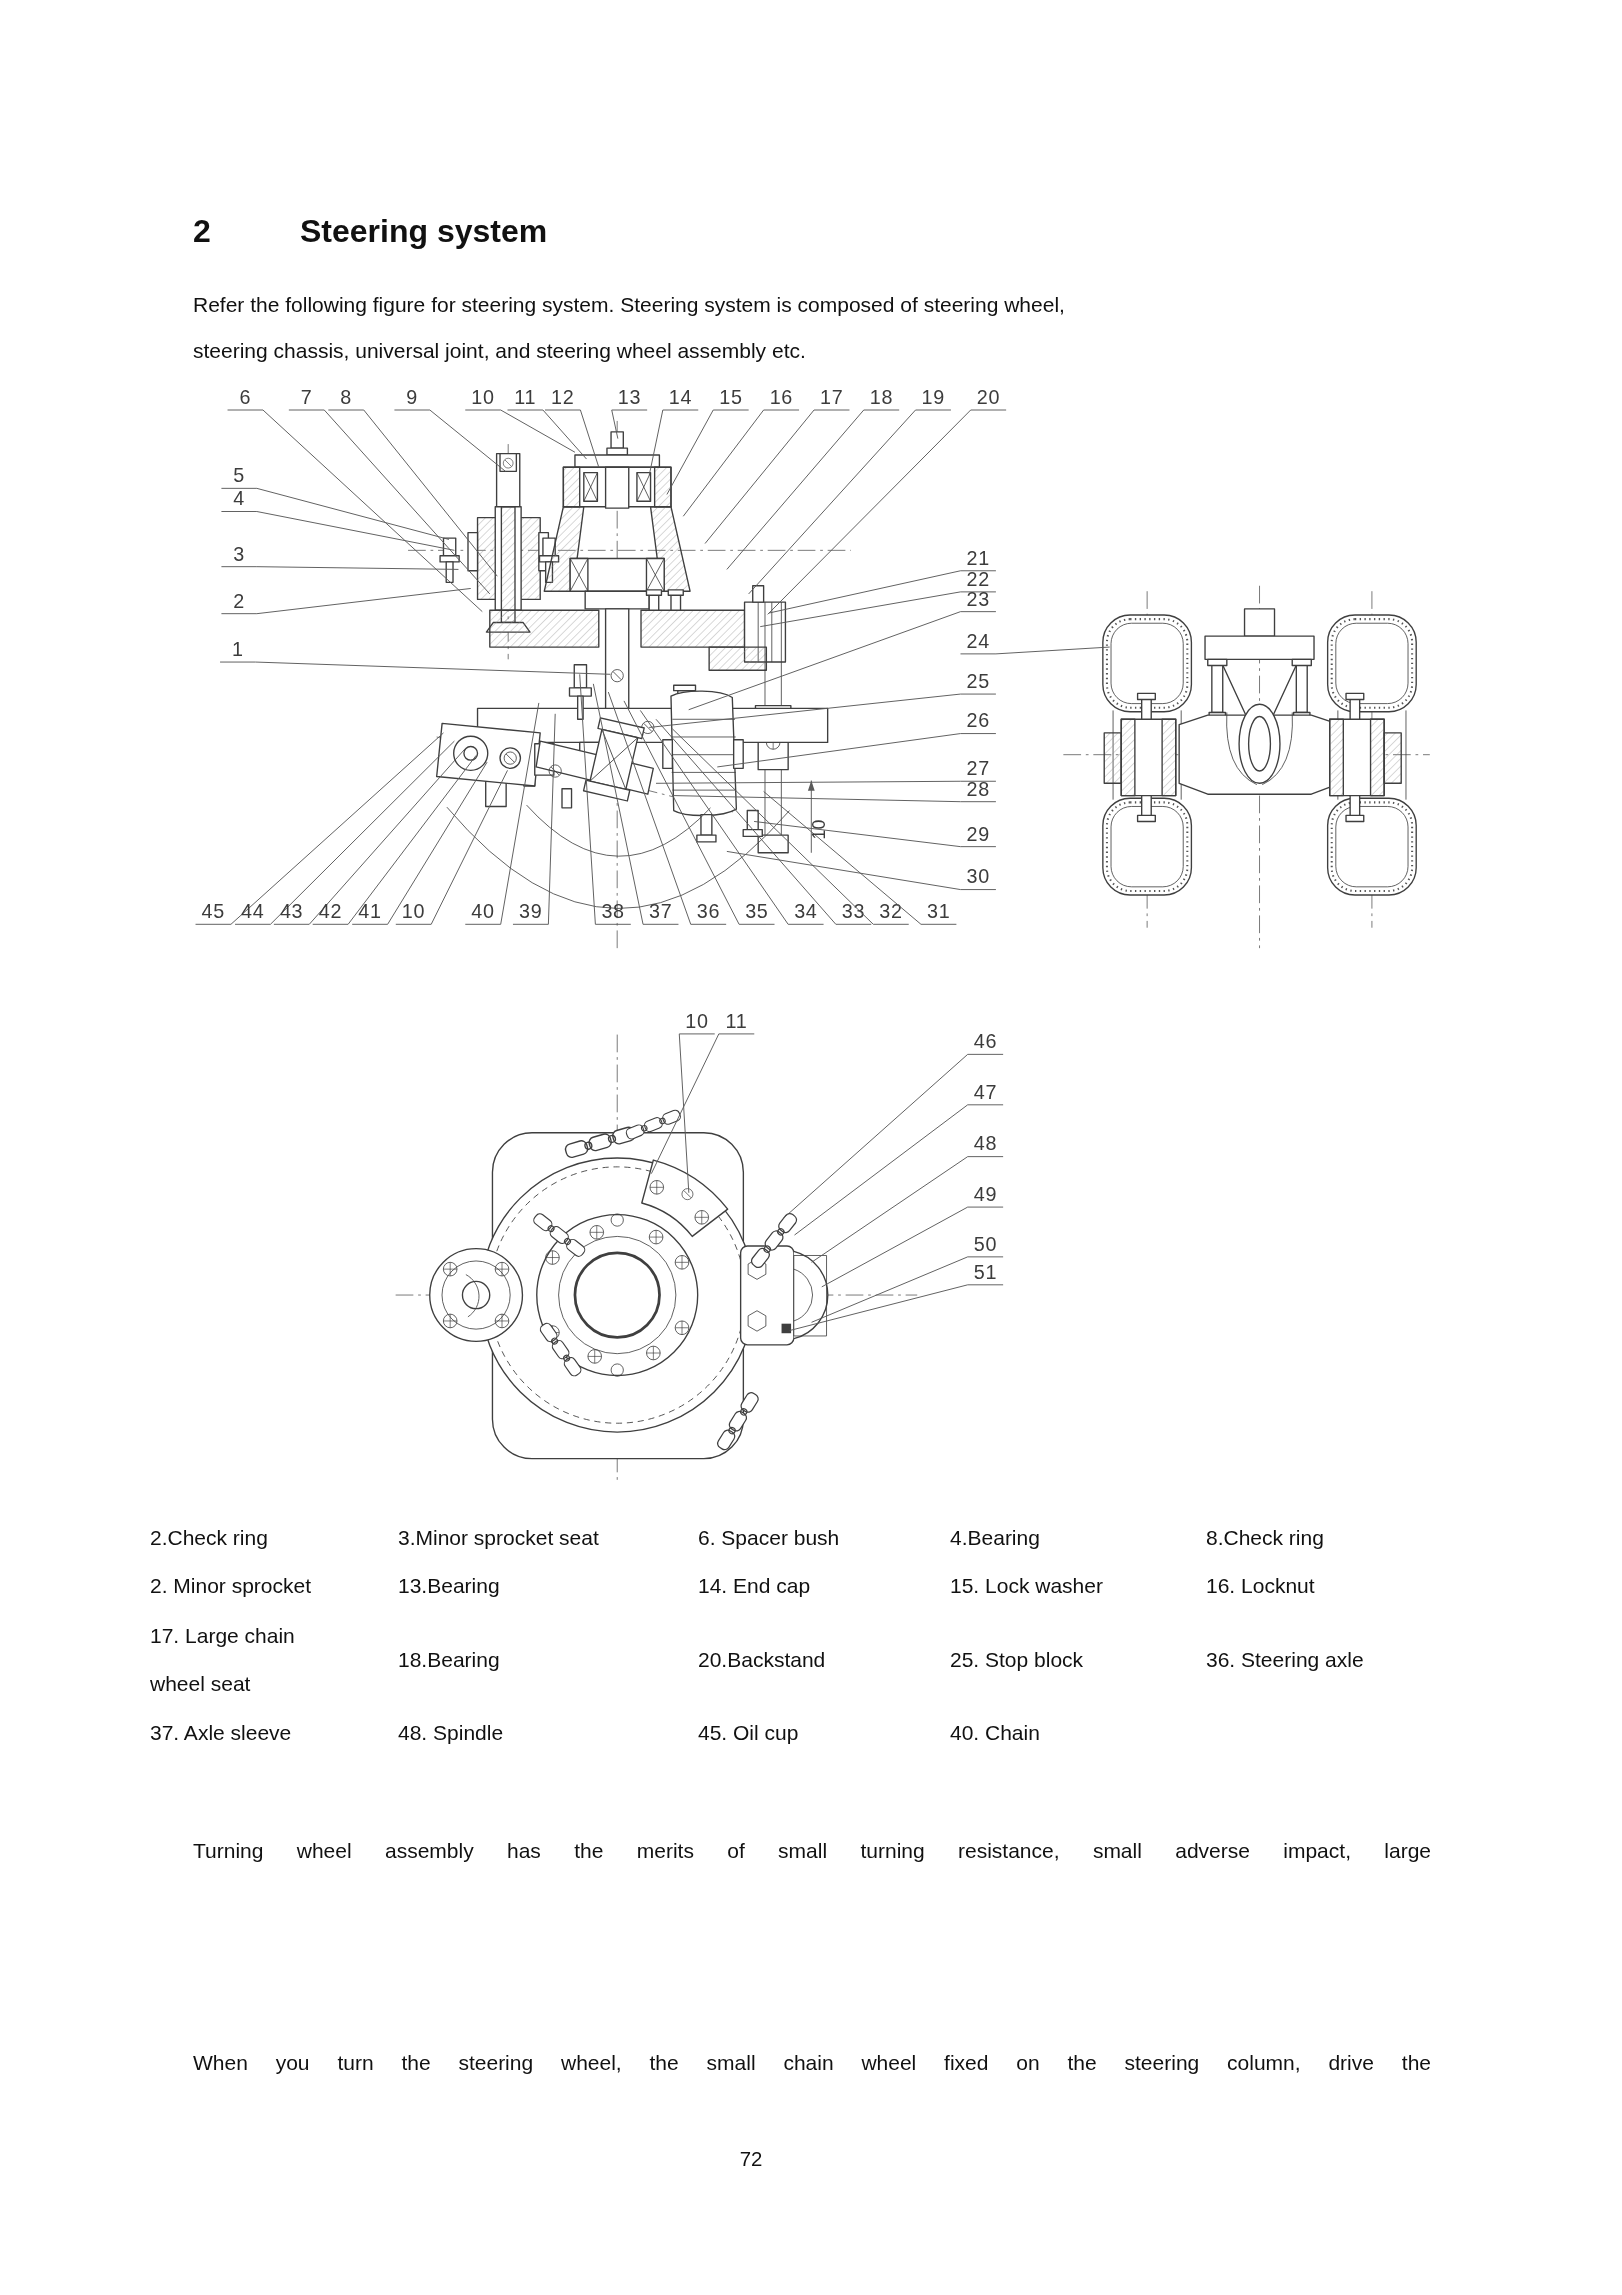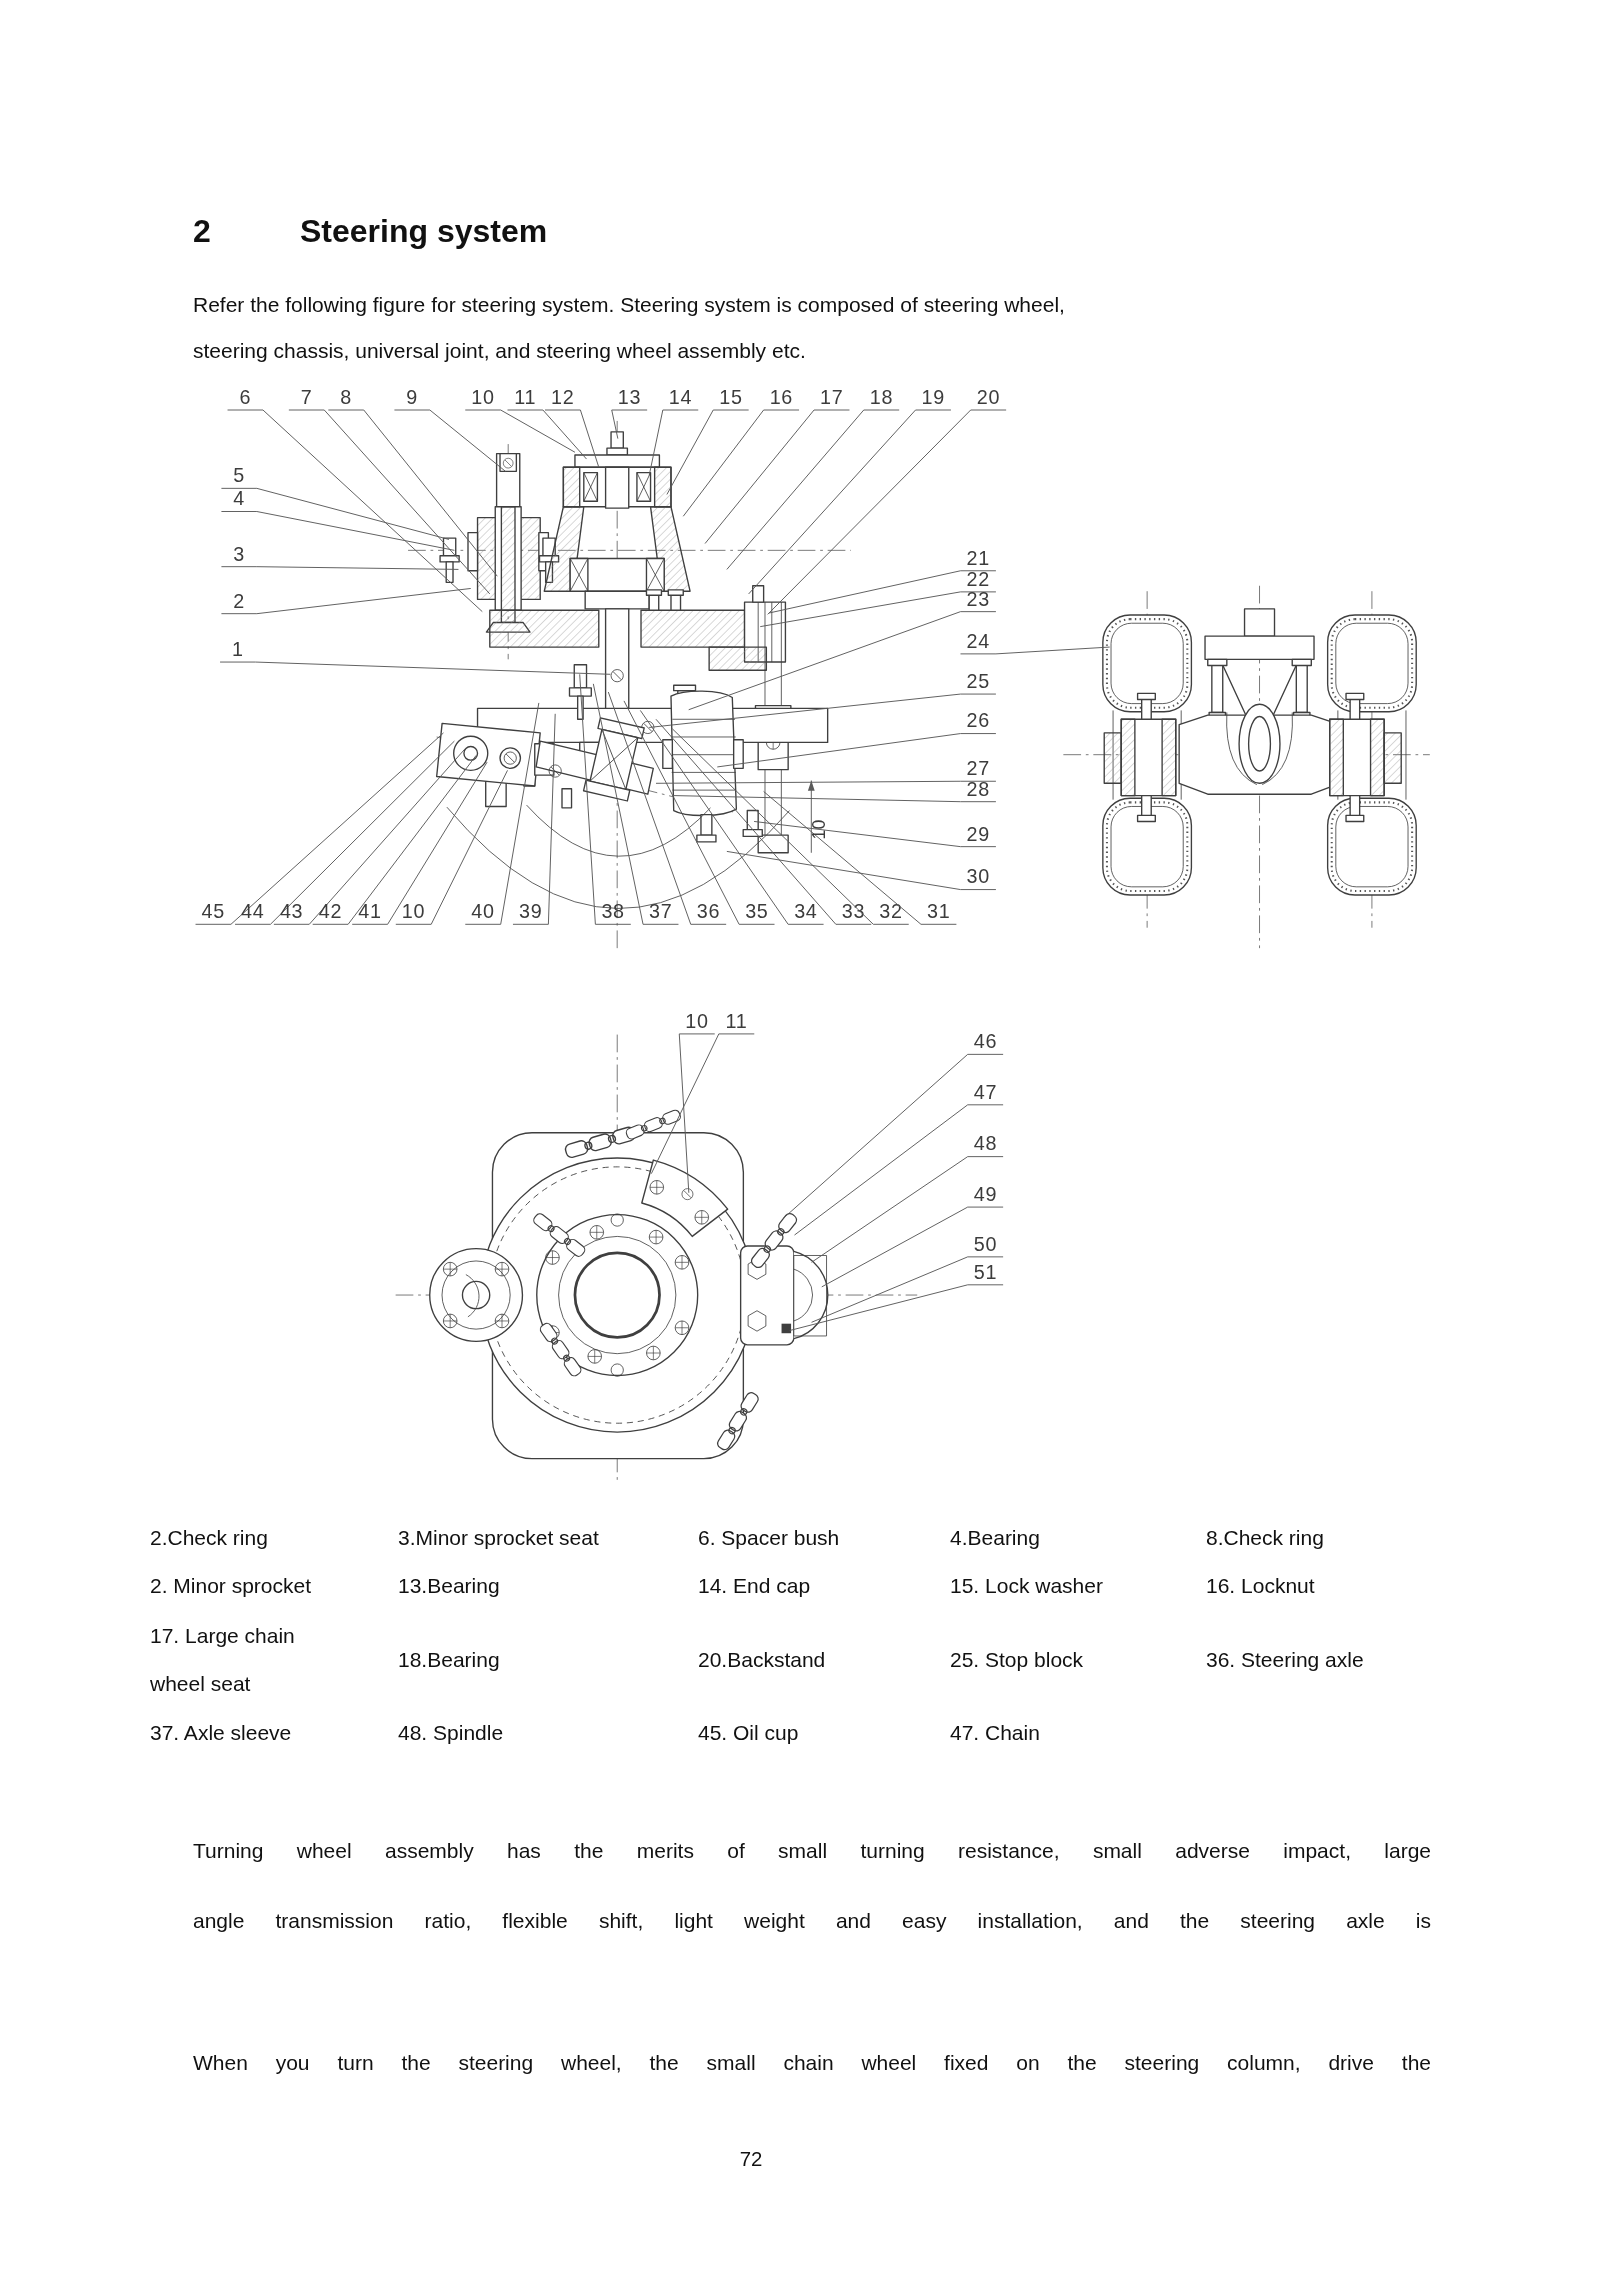--- a/index.html
+++ b/index.html
@@ -409,26 +409,25 @@
     <div>16. Locknut</div>
     <div>17. Large chain
 wheel seat</div>
     <div>18.Bearing</div>
     <div>20.Backstand</div>
     <div>25. Stop block</div>
     <div>36. Steering axle</div>
     <div>37. Axle sleeve</div>
     <div>48. Spindle</div>
     <div>45. Oil cup</div>
-    <div>47. Chain</div>
+    <div>40. Chain</div>
   </div>
 
   <div class="abs para p2">
     <div class="pl j">Turning wheel assembly has the merits of small turning resistance, small adverse impact, large</div>
-    <div class="pl j">angle transmission ratio, flexible shift, light weight and easy installation, and the steering axle is</div>
   </div>
   <div class="abs para p3">
     <div class="pl j">When you turn the steering wheel, the small chain wheel fixed on the steering column, drive the</div>
   </div>
 
   <div class="abs pagenum">72</div>
 
 </div>
 
 

